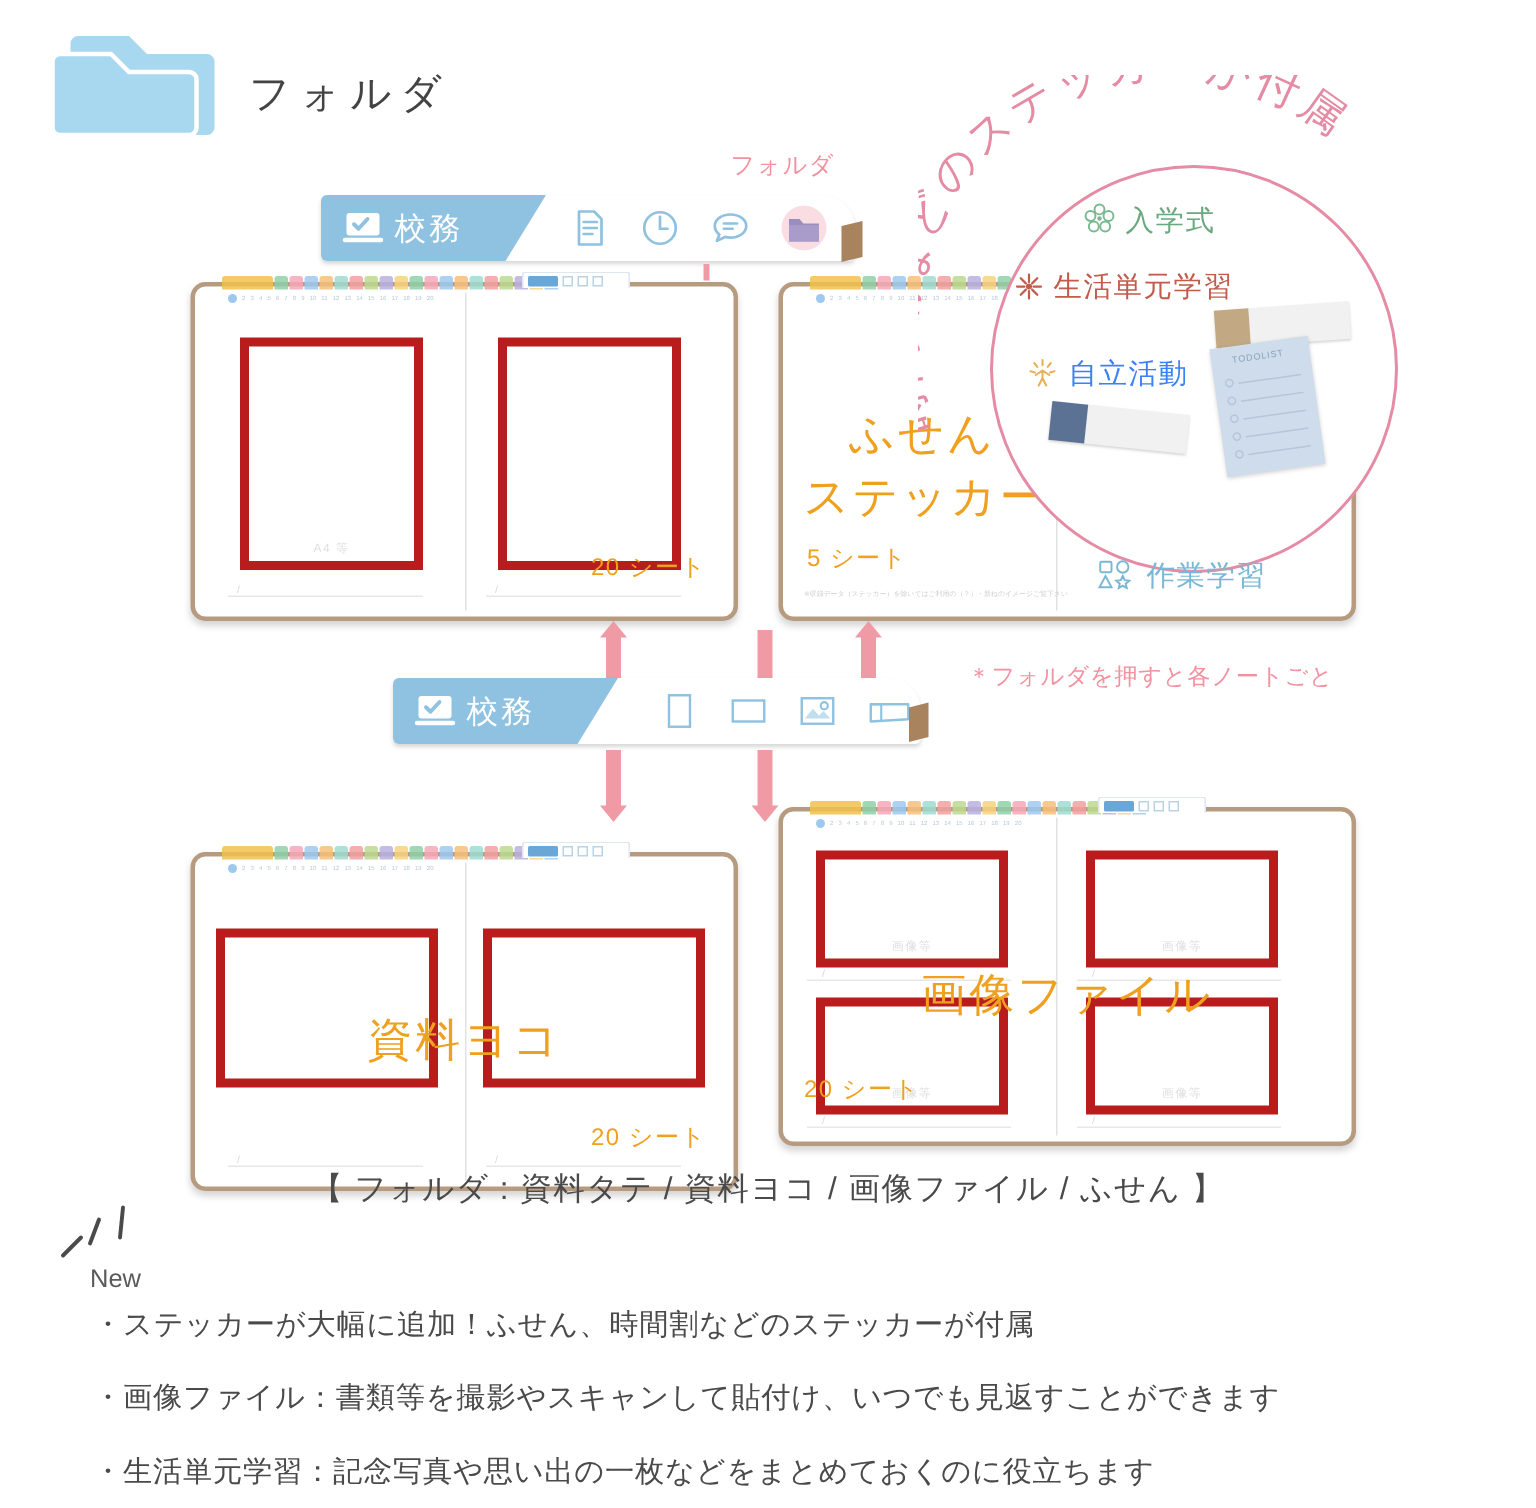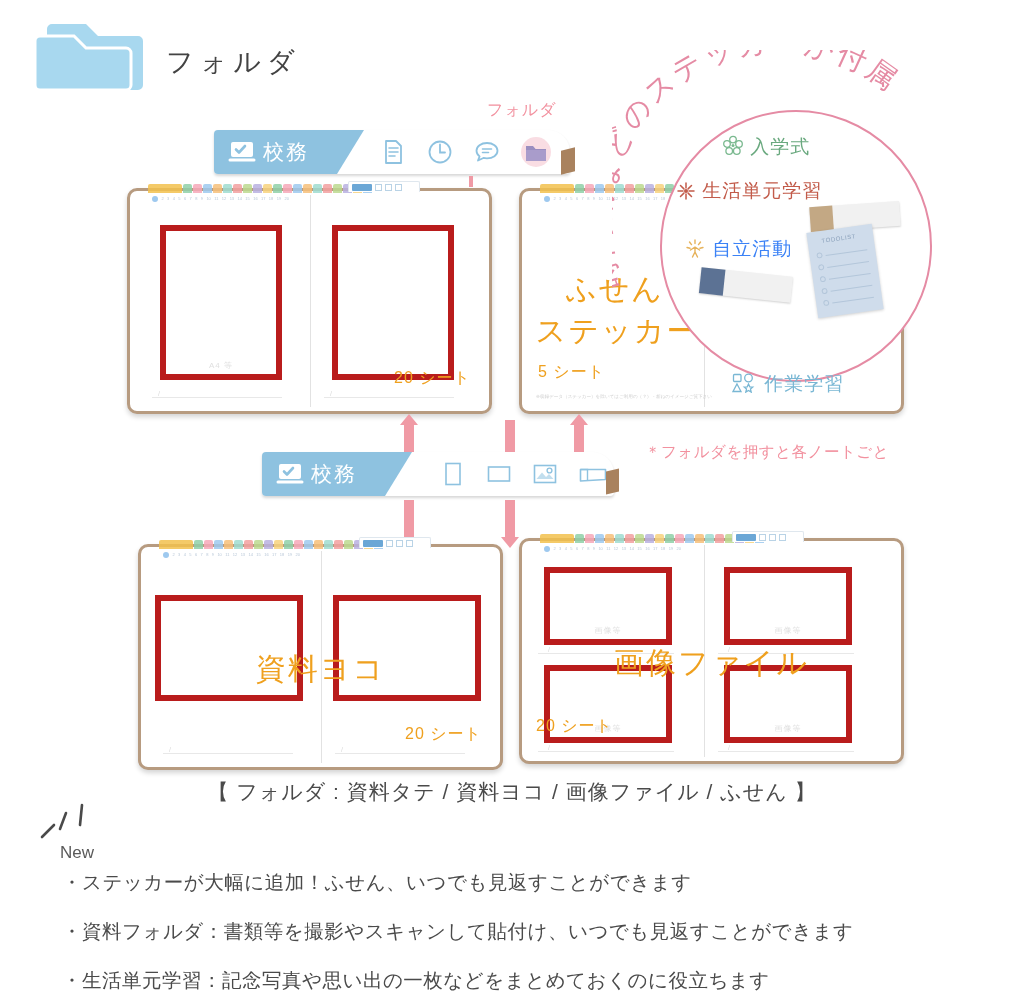--- a/index.html
+++ b/index.html
@@ -355,21 +355,21 @@
 </div>
 <div class="abs" style="left:606px;top:470px;width:13px;height:23px;background:#a9825e;transform:skewY(-14deg);"></div>
 
 <div class="abs" id="press-note">
   <div>＊フォルダを押すと各ノートごと</div>
 </div>
 
 <div class="abs arrow down" style="left:404px;top:500px;height:38px;"></div>
 <div class="abs arrow down" style="left:505px;top:500px;height:38px;"></div>
 
-<div class="abs notebook" style="left:127px;top:544px;width:365px;height:226px;margin-left:11px;">
+<div class="abs notebook" style="left:127px;top:568px;width:365px;height:226px;">
   <div class="nb-spine" style="left:50%;"></div>
   <div class="idxstrip" id="idx3" style="left:18px;">
       <span class="idxtab first" title="資料ヨコ"></span>
       <span class="idxtab" style="background: rgb(143, 208, 168);"></span>
       <span class="idxtab" style="background: rgb(246, 168, 184);"></span>
       <span class="idxtab" style="background: rgb(158, 201, 239);"></span>
       <span class="idxtab" style="background: rgb(246, 192, 122);"></span>
       <span class="idxtab" style="background: rgb(159, 220, 208);"></span>
       <span class="idxtab" style="background: rgb(242, 160, 160);"></span>
       <span class="idxtab" style="background: rgb(188, 217, 143);"></span>
@@ -503,15 +503,15 @@
 <div class="abs" id="summary-line">【 フォルダ : 資料タテ / 資料ヨコ / 画像ファイル / ふせん 】</div>
 
 <svg class="abs" id="sparkle" viewBox="0 0 70 55">
   <g stroke="#4a4a4a" stroke-width="2.6" stroke-linecap="round">
     <path d="M4 42 l12 -12"></path>
     <path d="M22 34 l6 -16"></path>
     <path d="M42 30 l2 -20"></path>
   </g>
 </svg>
 <div class="abs" id="new-badge">New</div>
-<div class="abs bullet" style="top:869px;">・ステッカーが大幅に追加！ふせん、いつでも見返すことができます</div>
-<div class="abs bullet" style="top:918px;">・資料フォルダ：書類等を撮影やスキャンして貼付け、いつでも見返すことができます</div>
+<div class="abs bullet" style="top:869px;">・ステッカーが大幅に追加！ふせん、時間割などのステッカーが付属</div>
+<div class="abs bullet" style="top:918px;">・画像ファイル：書類等を撮影やスキャンして貼付け、いつでも見返すことができます</div>
 <div class="abs bullet" style="top:967px;">・生活単元学習：記念写真や思い出の一枚などをまとめておくのに役立ちます</div>
 
 </body></html>

